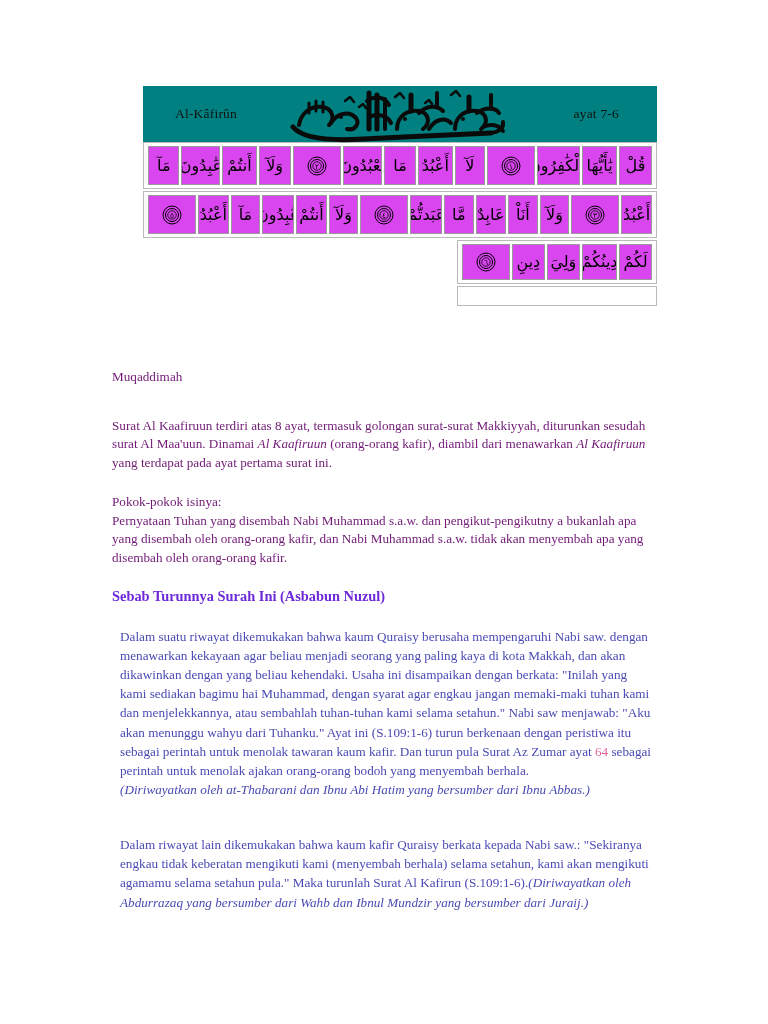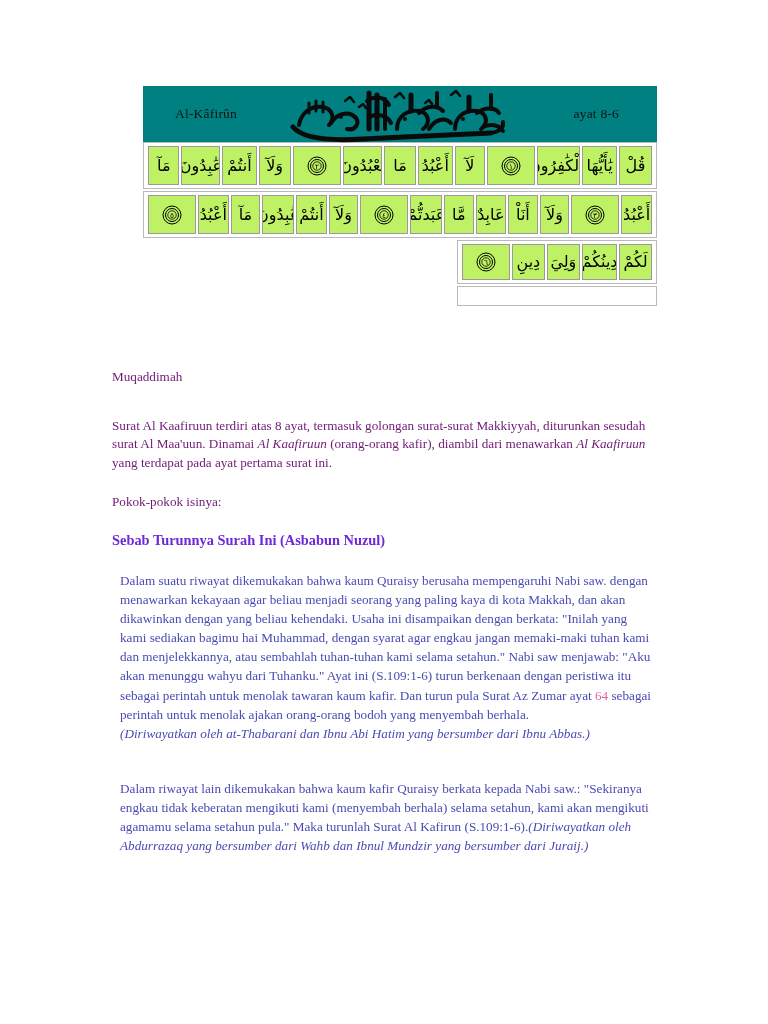--- a/index.html
+++ b/index.html
@@ -83,21 +83,21 @@
     height: 44px;
   }
   .ayat-row.row-blank {
     width: 200px;
     margin-left: auto;
     height: 20px;
   }
 
   .ayat-cell {
     border: 1px solid #9a9a9a;
-    background: #bef264;
+    background: #d946ef;
     margin: 0 1px;
     display: flex;
     align-items: center;
     justify-content: center;
     box-sizing: border-box;
     padding: 0 13px;
     font-family: "DejaVu Sans", "Liberation Sans", sans-serif;
     font-size: 16px;
     line-height: 1;
     color: #000000;
@@ -194,21 +194,21 @@
             <path d="M166 12 l 5 -4 l 4 5" stroke-width="2.5"></path>
             <path d="M140 20 l 4 -3 l 3 4" stroke-width="2.5"></path>
             <path d="M74 24 l 4 -3 l 3 4" stroke-width="2.5"></path>
             <circle cx="120" cy="36" r="2" fill="#0a0a0a" stroke="none"></circle>
             <circle cx="178" cy="36" r="2" fill="#0a0a0a" stroke="none"></circle>
             <circle cx="56" cy="34" r="2" fill="#0a0a0a" stroke="none"></circle>
           </g>
         </svg>
       </div>
 
-      <span class="surah-ayat-range">ayat 8-6</span>
+      <span class="surah-ayat-range">ayat 7-6</span>
     </div>
 
     <div class="ayat-rows">
       <div class="ayat-row row-1">
           <div class="ayat-cell">قُلْ</div>
           <div class="ayat-cell">يَٰأَيُّهَا</div>
           <div class="ayat-cell">ٱلْكَٰفِرُونَ</div>
           <div class="ayat-cell marker">
             <svg width="20" height="20" viewBox="0 0 20 20" aria-hidden="true" style="display:block">
               <circle cx="10" cy="10" r="9" fill="none" stroke="#000" stroke-width="1"></circle>
@@ -293,20 +293,21 @@
 
     <p class="p-pink">Muqaddimah</p>
 
     <div class="spacer-lg"></div>
 
     <p class="p-pink"><span>Surat Al Kaafiruun terdiri atas 8 ayat, termasuk golongan surat-surat Makkiyyah, diturunkan sesudah surat Al Maa'uun. Dinamai </span><em class="ital">Al Kaafiruun</em><span> (orang-orang kafir), diambil dari menawarkan </span><em class="ital">Al Kaafiruun</em><span> yang terdapat pada ayat pertama surat ini.</span></p>
 
     <div class="spacer-md"></div>
 
     <p class="p-pink">Pokok-pokok isinya:</p>
+    <p class="p-pink">Pernyataan Tuhan yang disembah Nabi Muhammad s.a.w. dan pengikut-pengikutny a bukanlah apa yang disembah oleh orang-orang kafir, dan Nabi Muhammad s.a.w. tidak akan menyembah apa yang disembah oleh orang-orang kafir.</p>
 
     <div class="spacer-md"></div>
 
     <p class="h-nuzul">Sebab Turunnya Surah Ini (Asbabun Nuzul)</p>
 
     <div class="spacer-sm"></div>
 
     <p class="p-blue"><span>Dalam suatu riwayat dikemukakan bahwa kaum Quraisy berusaha mempengaruhi Nabi saw. dengan menawarkan kekayaan agar beliau menjadi seorang yang paling kaya di kota Makkah, dan akan dikawinkan dengan yang beliau kehendaki. Usaha ini disampaikan dengan berkata: "Inilah yang kami sediakan bagimu hai Muhammad, dengan syarat agar engkau jangan memaki-maki tuhan kami dan menjelekkannya, atau sembahlah tuhan-tuhan kami selama setahun." Nabi saw menjawab: "Aku akan menunggu wahyu dari Tuhanku." Ayat ini (S.109:1-6) turun berkenaan dengan peristiwa itu sebagai perintah untuk menolak tawaran kaum kafir. Dan turun pula Surat Az Zumar ayat </span><span class="ref-link">64</span><span> sebagai perintah untuk menolak ajakan orang-orang bodoh yang menyembah berhala.</span><br><em class="ital">(Diriwayatkan oleh at-Thabarani dan Ibnu Abi Hatim yang bersumber dari Ibnu Abbas.)</em></p>
 
     <div class="spacer-md"></div>

